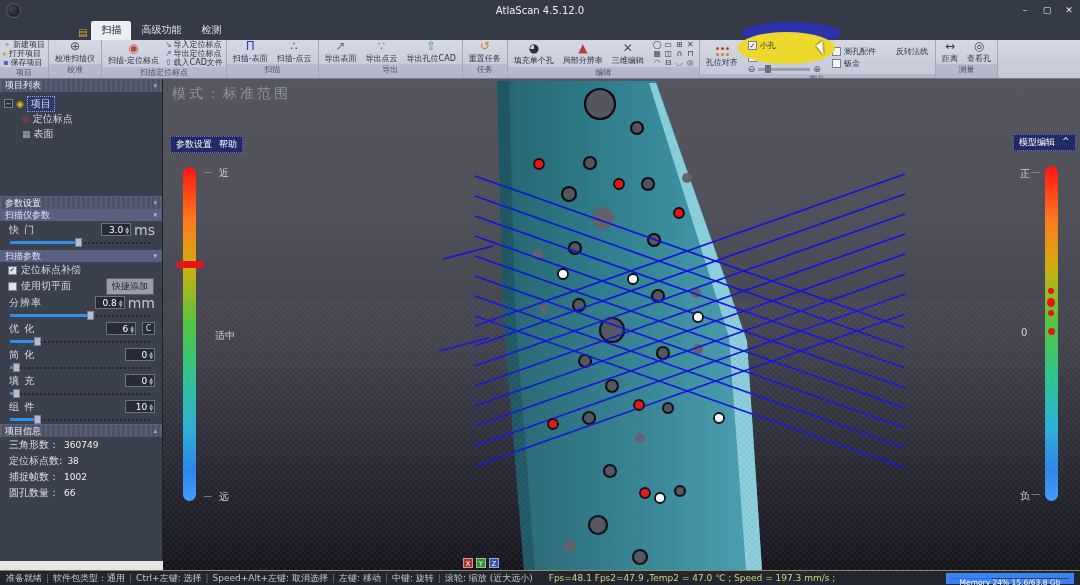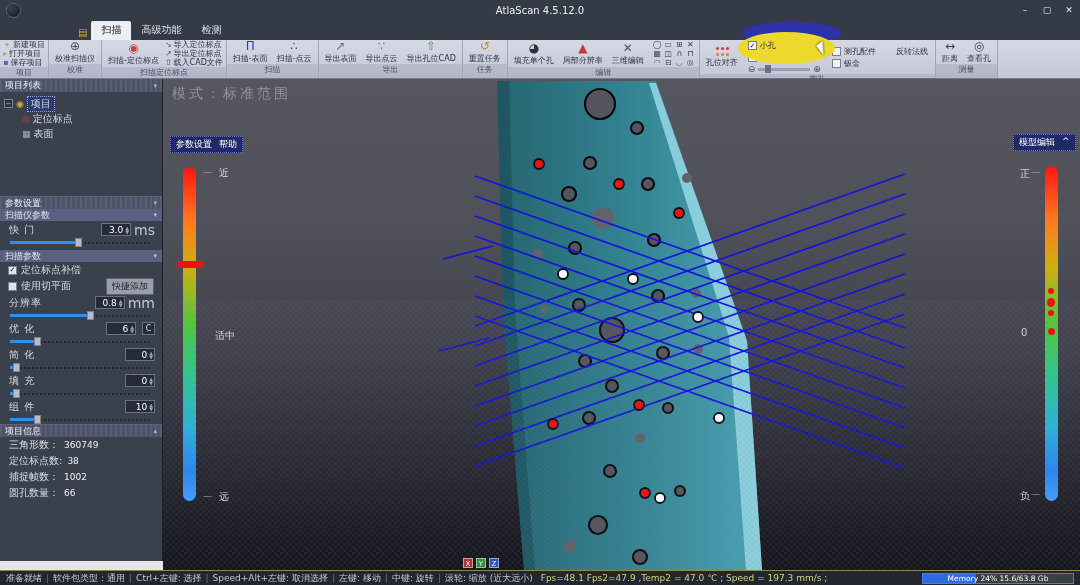--- a/index.html
+++ b/index.html
@@ -106,22 +106,22 @@
   .ov-lab { position:absolute; color:#d4d8e4; font-size:10px; white-space:nowrap; }
   .ov-tick { position:absolute; color:#9aa0ac; font-size:9px; }
   .bar-dot { position:absolute; border-radius:50%; background:#e81414; z-index:3; }
   .axis-badges { position:absolute; left:300px; top:479px; display:flex; gap:3px; }
   .axis-badge { width:10px; height:10px; font-size:7px; line-height:10px; text-align:center; color:#fff; border:1px solid rgba(255,255,255,.5); }
 
   
   .statusbar { position:absolute; left:0; right:0; bottom:0; height:15px; background:#23262e; border-top:1px solid #8a8a52;
     display:flex; align-items:center; padding:0 6px; font-size:9px; color:#c2c8d4; white-space:nowrap; }
   .sb-sep { margin:0 4px; color:#6a707e; }
-  .sb-perf { margin-left:8px; color:#d2d28c; }
-  .memory { position:absolute; right:6px; top:2px; width:152px; height:11px; border:1px solid #3b82f6; background:#3a3e48; }
+  .sb-perf { margin-left:16px; color:#d2d28c; }
+  .memory { position:absolute; right:6px; top:2px; width:128px; height:11px; border:5px solid #3b82f6; background:#3a3e48; }
   .mem-fill { position:absolute; left:0; top:0; bottom:0; background:#2e6ae0; }
   .mem-text { position:absolute; inset:0; font-size:7.5px; line-height:10px; color:#fff; text-align:center; }
 </style>
 </head>
 <body>
 
 <div class="app" id="app">
 
   <div class="titlebar">
     <div class="logo"></div>

